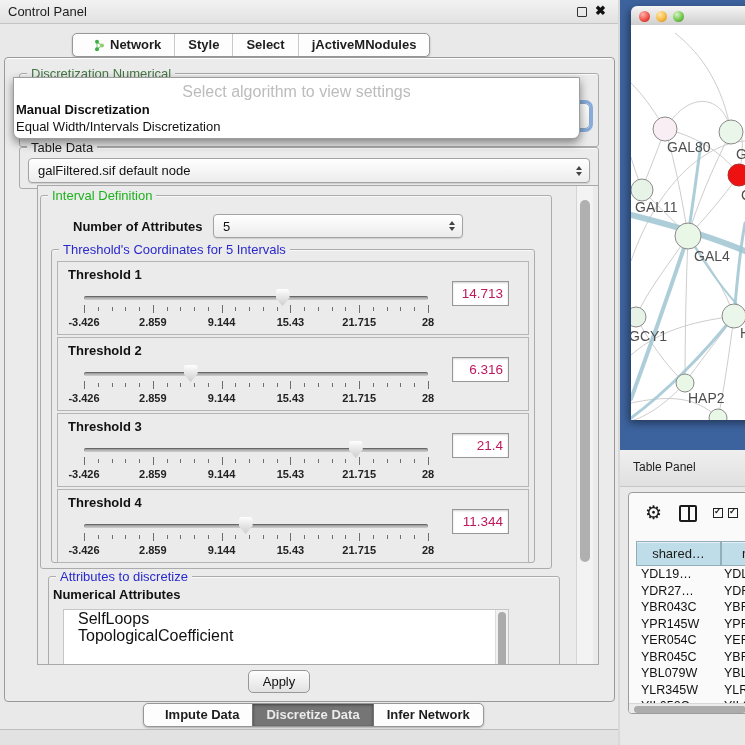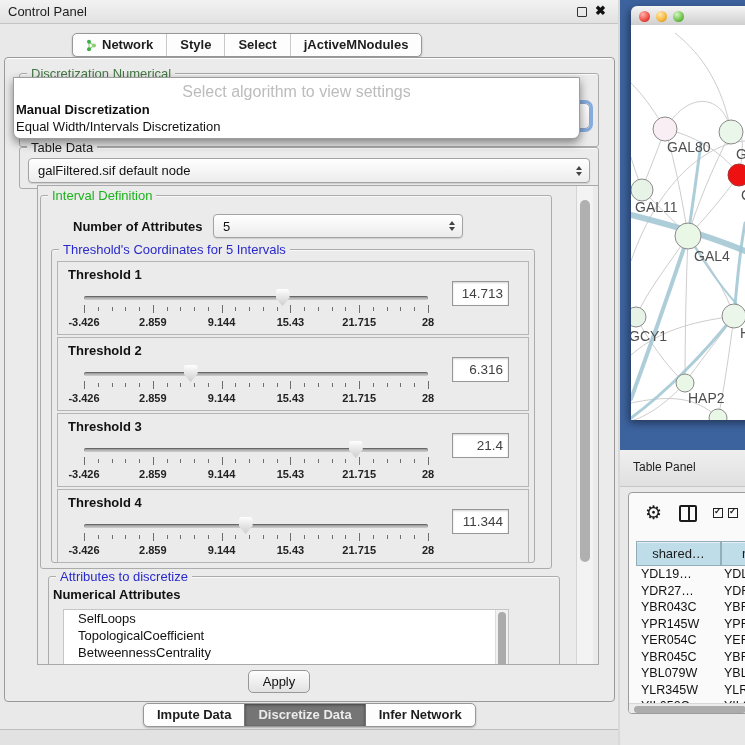--- a/index.html
+++ b/index.html
@@ -11,21 +11,21 @@
   .cp-titlebar{position:absolute;left:0;top:0;width:618px;height:23px;background:linear-gradient(#f2f2f2,#e2e2e2);border-bottom:1px solid #c4c4c4;}
   .cp-title{position:absolute;left:8px;top:4px;font-size:13px;color:#1c1c1c;}
   .float-icon{position:absolute;left:577px;top:7px;width:8px;height:8px;border:1.5px solid #333;border-radius:1px;cursor:pointer;}
   .close-icon{position:absolute;left:595px;top:3px;font-size:13px;font-weight:bold;color:#111;cursor:pointer;}
 
   
   .tabbar{position:absolute;display:flex;border:1px solid #979797;border-radius:5px;overflow:hidden;background:#fdfdfd;box-shadow:0 1px 2px rgba(0,0,0,.25);}
   .tabbar.top{left:72px;top:33px;height:22px;}
   .tabbar.bottom{left:143px;top:703px;height:22px;}
   .tab{display:flex;align-items:center;gap:5px;padding:0 13px;font-size:13px;font-weight:bold;color:#1d1d1d;border-left:1px solid #c9c9c9;line-height:22px;cursor:pointer;white-space:nowrap;}
-  .tab:first-child{border-left:none;}
+  .tab:first-child{border-left:none;margin-left:8px;}
   .tab.sel{background:#757575;color:#ececec;box-shadow:inset 0 1px 3px rgba(0,0,0,.45);border-left-color:#757575;}
   .tab.sel + .tab{border-left-color:#757575;}
 
   
   .main-panel{position:absolute;left:4px;top:57px;width:609px;height:643px;background:#ebebeb;border:1px solid #9a9a9a;border-radius:4px;box-shadow:inset 0 1px 0 #fff;}
 
   
   .group{position:absolute;border:1px solid #ababab;border-radius:3px;box-shadow:inset 0 1px 0 rgba(255,255,255,.7);}
   .group-title{position:absolute;top:-8px;left:7px;background:#ebebeb;padding:0 4px;font-size:13px;line-height:15px;white-space:nowrap;}
 
@@ -58,26 +58,26 @@
   #thresholds{position:absolute;left:5px;top:11px;}
   .th-label{position:absolute;left:10px;top:5px;font-size:13px;font-weight:bold;color:#111;}
   .slider{position:absolute;left:26px;top:30px;width:344px;height:40px;}
   .strack{position:absolute;left:0;top:4px;width:100%;height:4px;border-radius:3px;background:linear-gradient(#8f8f8f,#cfcfcf);box-shadow:inset 0 1px 1px rgba(0,0,0,.35);cursor:pointer;}
   .sthumb{position:absolute;top:-3px;width:14px;height:17px;background:linear-gradient(#fefefe,#cdcdcd);clip-path:polygon(10% 0,90% 0,100% 14%,100% 52%,50% 100%,0 52%,0 14%);filter:drop-shadow(0 0 0.6px #6f6f6f);cursor:grab;z-index:2;}
   .ticks{position:absolute;left:0;top:13px;width:100%;height:9px;}
   .tick{position:absolute;top:2px;width:1px;height:4px;background:#6d6d6d;}
   .tick.maj{top:0;height:8px;}
   .tlabels{position:absolute;left:0;top:24px;width:100%;height:14px;}
   .tlab{position:absolute;transform:translateX(-50%);font-size:11px;font-weight:bold;color:#222;white-space:nowrap;}
-  .val-field{position:absolute;left:394px;top:19px;width:50px;height:23px;border:1px solid #979797;background:#fff;box-shadow:inset 0 1px 2px rgba(0,0,0,.18);font-family:"Liberation Sans",sans-serif;font-size:13.5px;text-align:right;padding:0 5px 0 0;color:#404040;}
+  .val-field{position:absolute;left:394px;top:19px;width:50px;height:23px;border:1px solid #979797;background:#fff;box-shadow:inset 0 1px 2px rgba(0,0,0,.18);font-family:"Liberation Sans",sans-serif;font-size:13.5px;text-align:right;padding:0 5px 0 0;color:#be185d;}
 
   .attr-group{left:10px;top:390px;width:510px;height:150px;}
   .attr-label{position:absolute;left:4px;top:10px;font-size:13px;font-weight:bold;color:#111;}
   .attr-list{position:absolute;left:14px;top:32px;width:444px;height:96px;background:#fff;border:1px solid #c6c6c6;overflow:hidden;}
-  .attr-item{padding:1px 0 1px 14px;font-size:13px;color:#111;line-height:15px;cursor:default;}
+  .attr-item{padding:1px 0 1px 14px;font-size:16px;color:#111;line-height:15px;cursor:default;}
   .list-vscroll{position:absolute;right:0;top:0;width:12px;height:100%;background:#f1f1f1;border-left:1px solid #ddd;}
   .list-vthumb{position:absolute;left:2px;top:2px;width:8px;height:60px;background:#ababab;border-radius:5px;}
 
   .panel-scrollbar{position:absolute;left:538px;top:0px;width:16px;height:478px;background:#f3f3f3;border-left:1px solid #d5d5d5;}
   .panel-thumb{position:absolute;left:3px;top:14px;width:10px;height:362px;background:#b0b0b0;border-radius:6px;}
 
   .apply{position:absolute;left:243px;top:612px;width:62px;height:23px;background:linear-gradient(#fdfdfd,#e2e2e2);border:1px solid #989898;border-radius:5px;font-family:"Liberation Sans",sans-serif;font-size:13px;color:#111;cursor:pointer;}
 
   .bottom-strip{position:absolute;left:0;top:729px;width:618px;height:16px;background:#e2e2e2;border-top:1px solid #bdbdbd;}
 
@@ -373,21 +373,20 @@
               </div>
           </div>
         </div>
 
         <div class="group attr-group">
           <span class="group-title blue" style="color: rgb(41, 41, 204);">Attributes to discretize</span>
           <span class="attr-label">Numerical Attributes</span>
           <div class="attr-list" id="attrList">
             <div class="attr-item">SelfLoops</div>
               <div class="attr-item">TopologicalCoefficient</div>
-              <div class="attr-item">BetweennessCentrality</div>
               <div class="list-vscroll">
                 <div class="list-vthumb"></div>
               </div>
           </div>
         </div>
 
         <div class="panel-scrollbar">
             <div class="panel-thumb"></div>
           </div>
       </div>

